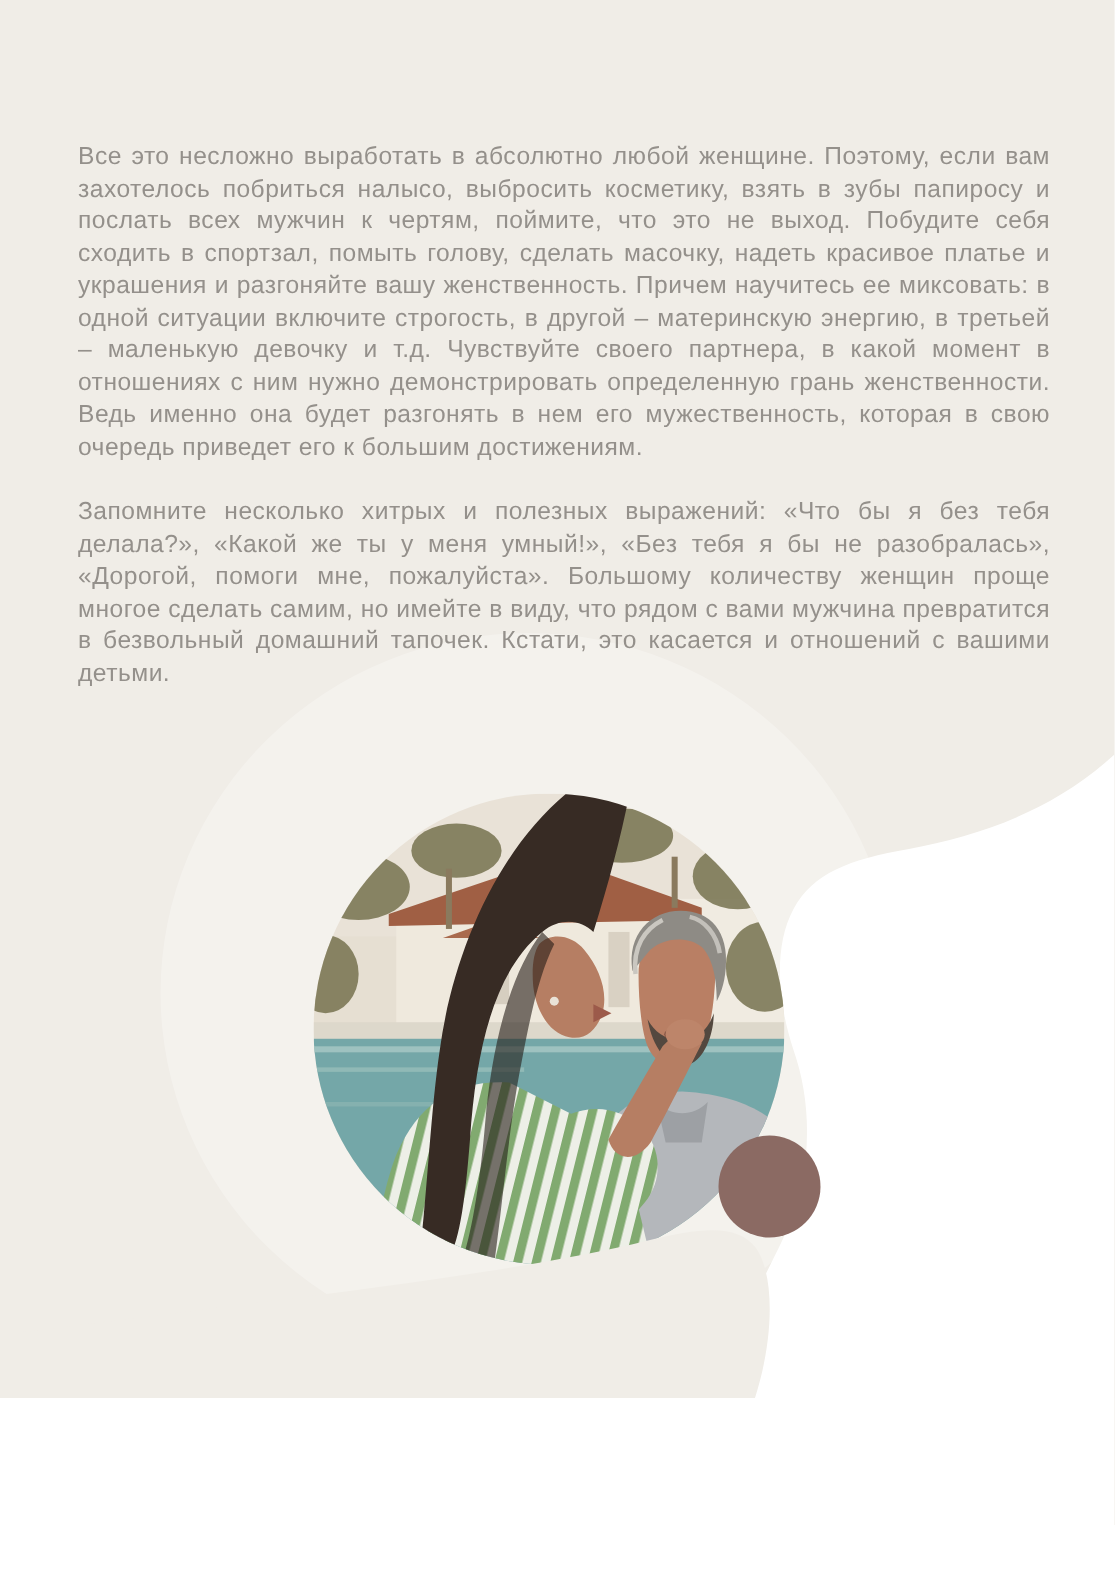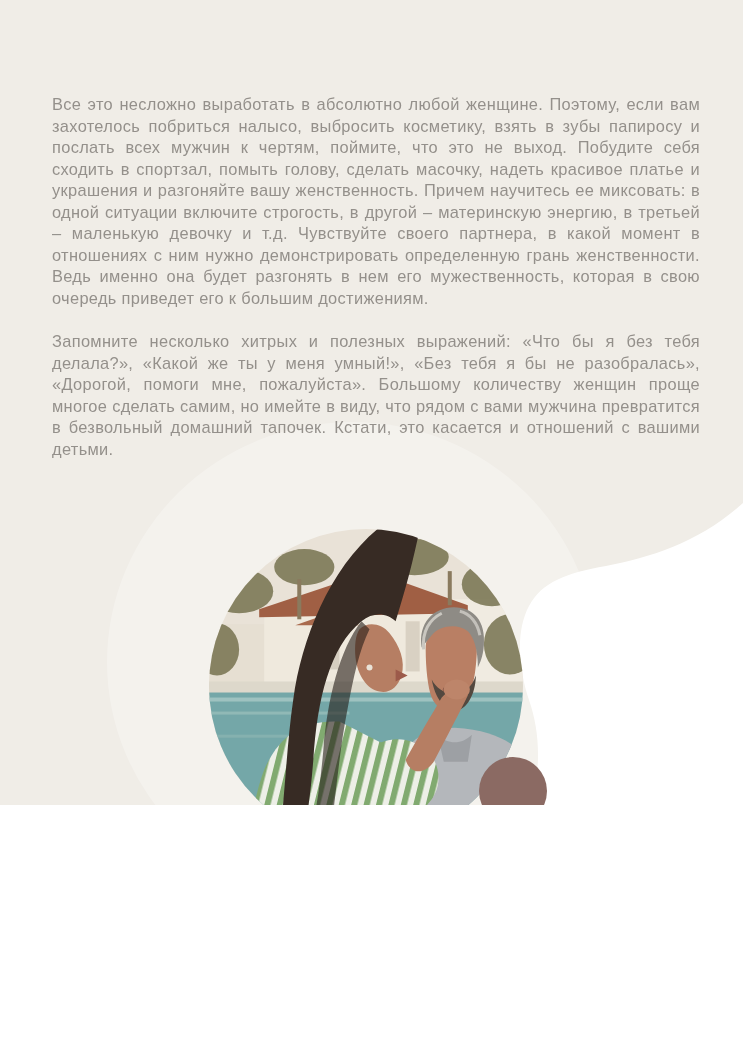--- a/index.html
+++ b/index.html
@@ -1,18 +1,18 @@
 <!DOCTYPE html>
 <html><head>
 <meta charset="utf-8">
 <style>
   html,body{margin:0;padding:0;}
   .page{
     position:relative;
-    width:743px;height:805px;
+    width:743px;height:932px;
     background:#f0ede7;
     overflow:hidden;
     font-family:"Liberation Sans", sans-serif;
   }
   .bg-shapes{position:absolute;left:0;top:0;z-index:1;}
   .photo-circle{
     position:absolute;left:209px;top:529px;width:314px;height:314px;
     border-radius:50%;overflow:hidden;z-index:2;
   }
   .photo-circle svg{display:block;}

